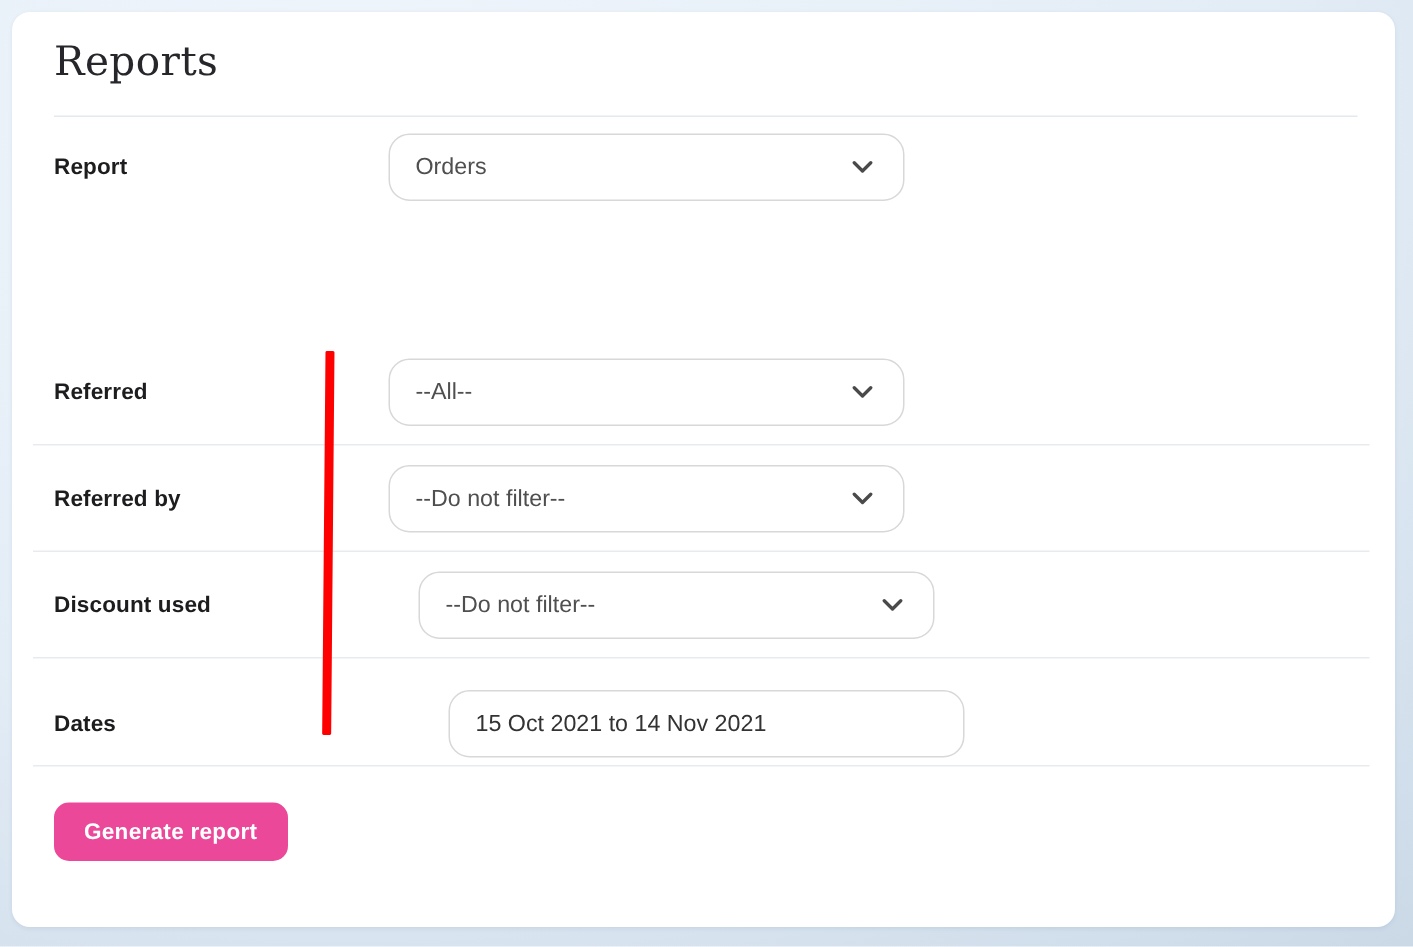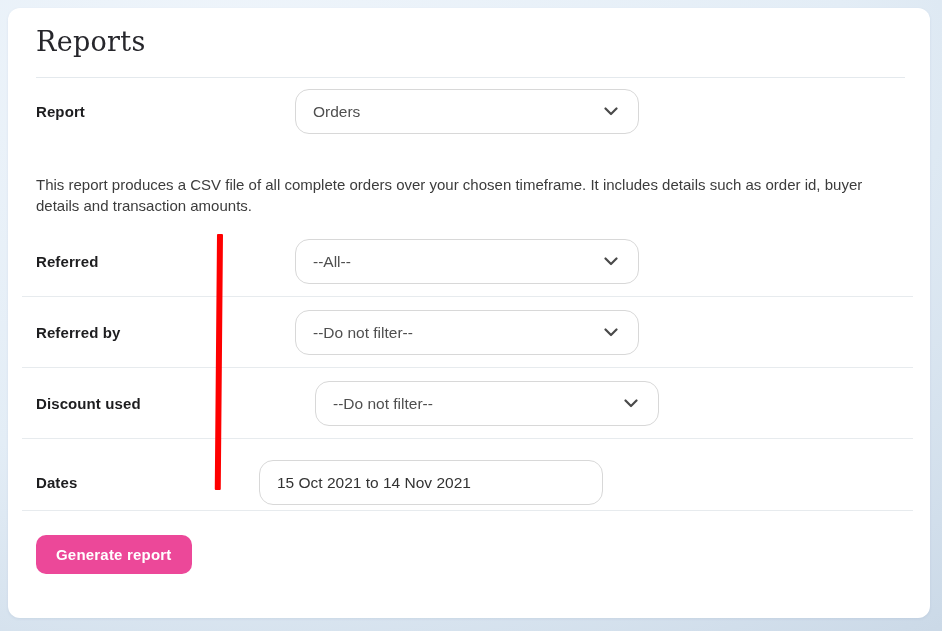--- a/index.html
+++ b/index.html
@@ -57,33 +57,33 @@
     border: 1.5px solid #d8d8d8;
     border-radius: 14px;
     background: #ffffff;
     display: flex;
     align-items: center;
     justify-content: space-between;
     padding: 0 20px 0 17px;
     font-size: 15.5px;
     color: #4f4f4f;
     cursor: pointer;
-    margin-left: 36px;
   }
   .chevron { display: flex; align-items: center; }
   .text-input {
     width: 344px; height: 45px;
     border: 1.5px solid #d8d8d8;
     border-radius: 14px;
     background: #ffffff;
     padding: 0 17px;
     font-family: "Liberation Sans", sans-serif;
     font-size: 15.5px;
     color: #333333;
     outline: none;
+    margin-left: 40px;
   }
   .description {
     position: absolute;
     left: 28px; top: 166px;
     width: 858px;
     font-size: 15px;
     line-height: 21px;
     color: #3c3c3c;
   }
   .primary-button {
@@ -125,21 +125,20 @@
     <div class="select-box">
       <span>Orders</span>
       <span class="chevron">
         <svg width="14" height="9" viewBox="0 0 14 9">
             <path d="M1.5 1.5l5.5 5.5 5.5-5.5" fill="none" stroke="#4a4a4a" stroke-width="2.2" stroke-linecap="round" stroke-linejoin="round"></path>
           </svg>
       </span>
     </div>
   </div>
 
-  <p class="description">This report produces a CSV file of all complete orders over your chosen timeframe. It includes details such as order id, buyer details and transaction amounts.</p>
 
   <div class="field-row" style="top: 231px;">
     <div class="field-label">Referred</div>
     <div class="select-box">
       <span>--All--</span>
       <span class="chevron">
         <svg width="14" height="9" viewBox="0 0 14 9">
             <path d="M1.5 1.5l5.5 5.5 5.5-5.5" fill="none" stroke="#4a4a4a" stroke-width="2.2" stroke-linecap="round" stroke-linejoin="round"></path>
           </svg>
       </span>

